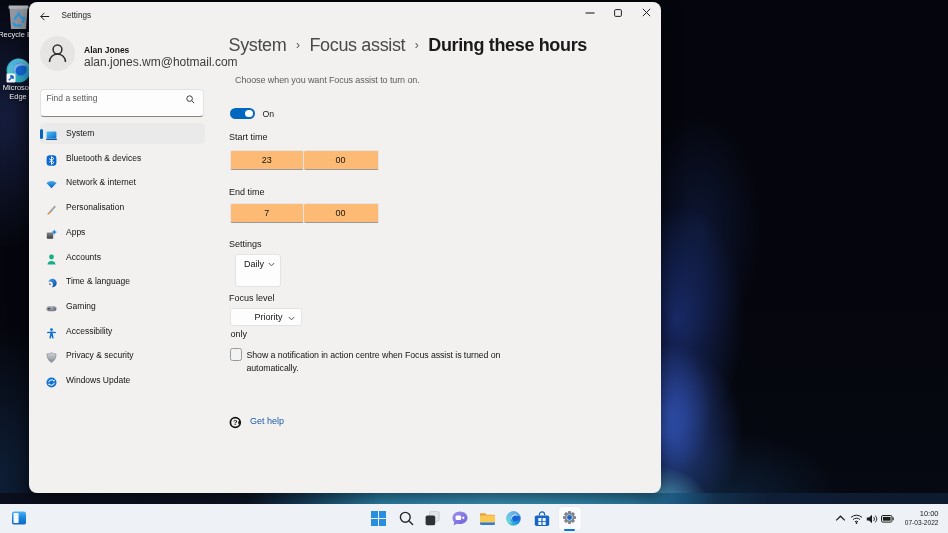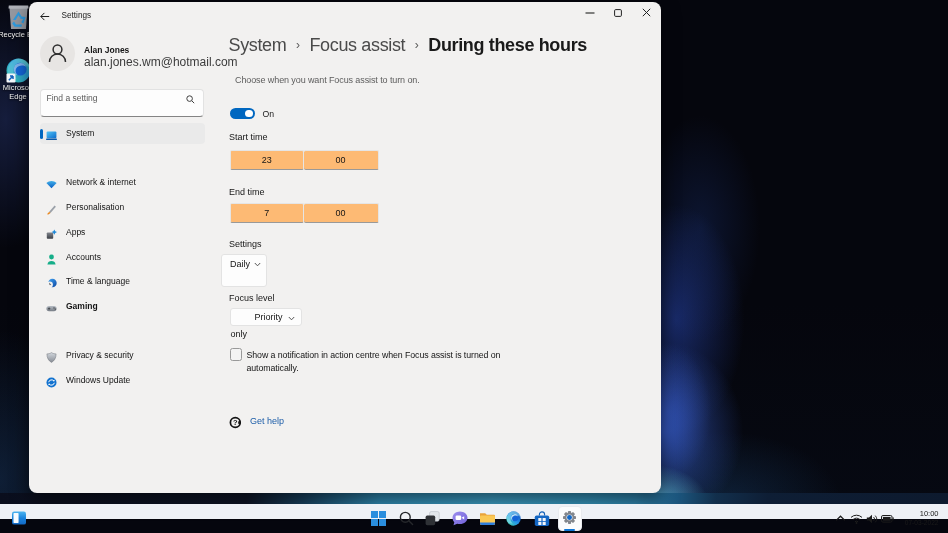--- a/index.html
+++ b/index.html
@@ -140,20 +140,27 @@
             <linearGradient id="gsys" x1="0" y1="0" x2="1" y2="1">
               <stop offset="0" stop-color="#4fc3f7"></stop>
               <stop offset="1" stop-color="#0b6bcb"></stop>
             </linearGradient>
           </defs>
           <rect x="0.6" y="1.6" width="9.8" height="6.6" rx="1" fill="url(#gsys)"></rect>
           <rect x="0" y="8.6" width="11" height="1.4" rx="0.7" fill="#0a58a8"></rect>
         </svg></span>
       <span class="lbl">System</span>
     </div>
+    <div class="nav" style="top:145.7px;">
+      <span class="ic"><svg width="11" height="11" viewBox="0 0 11 11">
+          <rect x="0.6" y="0.3" width="9.8" height="10.4" rx="3.2" fill="#0a69cf"></rect>
+          <path d="M5.5 1.6 V9.4 M5.5 1.6 L7.9 3.6 L3.1 7.4 M3.1 3.6 L7.9 7.4 L5.5 9.4" stroke="#fff" stroke-width="0.9" fill="none"></path>
+        </svg></span>
+      <span class="lbl">Bluetooth &amp; devices</span>
+    </div>
     <div class="nav" style="top:170.4px;">
       <span class="ic"><svg width="11" height="11" viewBox="0 0 11 11">
           <defs>
             <linearGradient id="gnet" x1="0" y1="0" x2="0" y2="1">
               <stop offset="0" stop-color="#41b0e8"></stop>
               <stop offset="1" stop-color="#0a5ec4"></stop>
             </linearGradient>
           </defs>
           <path d="M5.5 9.2 L0.4 4.1 A7.2 7.2 0 0 1 10.6 4.1 Z" fill="url(#gnet)"></path>
         </svg></span>
@@ -193,34 +200,41 @@
               <stop offset="0" stop-color="#42a5f5"></stop>
               <stop offset="1" stop-color="#0d47a1"></stop>
             </linearGradient>
           </defs>
           <circle cx="6.4" cy="5" r="4.3" fill="url(#gtim)"></circle>
           <circle cx="3.7" cy="6.6" r="3.2" fill="#f2f2f2"></circle>
           <path d="M3.7 4.9 V6.6 H5.1" stroke="#555" stroke-width="0.8" fill="none"></path>
         </svg></span>
       <span class="lbl">Time &amp; language</span>
     </div>
-    <div class="nav" style="top:293.9px;font-weight:bold;">
+    <div class="nav" style="top:293.9px;">
       <span class="ic"><svg width="11" height="11" viewBox="0 0 11 11">
           <defs>
             <linearGradient id="ggam" x1="0" y1="0" x2="0" y2="1">
               <stop offset="0" stop-color="#b6bcc4"></stop>
               <stop offset="1" stop-color="#767c85"></stop>
             </linearGradient>
           </defs>
           <rect x="0.4" y="3" width="10.2" height="5.2" rx="2.6" fill="url(#ggam)"></rect>
           <path d="M3.1 4.4 V6.8 M1.9 5.6 H4.3" stroke="#3c4045" stroke-width="0.8"></path>
           <circle cx="8" cy="4.9" r="0.7" fill="#3c4045"></circle>
           <circle cx="9.3" cy="6.1" r="0.7" fill="#3c4045"></circle>
         </svg></span>
       <span class="lbl">Gaming</span>
+    </div>
+    <div class="nav" style="top:318.6px;">
+      <span class="ic"><svg width="11" height="11" viewBox="0 0 11 11">
+          <circle cx="5.5" cy="1.6" r="1.4" fill="#0c6fd4"></circle>
+          <path d="M1 4.1 L5.5 3.4 L10 4.1 L9.7 5.3 L6.6 5.1 L7.7 10.3 L6.3 10.6 L5.5 7.6 L4.7 10.6 L3.3 10.3 L4.4 5.1 L1.3 5.3 Z" fill="#0c6fd4"></path>
+        </svg></span>
+      <span class="lbl">Accessibility</span>
     </div>
     <div class="nav" style="top:343.3px;">
       <span class="ic"><svg width="11" height="11" viewBox="0 0 11 11">
           <defs>
             <linearGradient id="gshd" x1="0" y1="0" x2="0" y2="1">
               <stop offset="0" stop-color="#d3d8de"></stop>
               <stop offset="1" stop-color="#878c94"></stop>
             </linearGradient>
           </defs>
           <path d="M5.5 0.6 C7 1.6 8.6 1.9 10.1 1.9 C10.1 6 8.4 8.9 5.5 10.4 C2.6 8.9 0.9 6 0.9 1.9 C2.4 1.9 4 1.6 5.5 0.6 Z" fill="url(#gshd)" stroke="#70757c" stroke-width="0.5"></path>
@@ -248,21 +262,21 @@
 
     <div class="flabel" style="top:129.5px;">Start time</div>
     <div class="tbox" style="left:201px; top:147.5px; width:73.5px; height:20.5px; line-height:19px;">23</div>
     <div class="tbox" style="left:274.5px; top:147.5px; width:75px; height:20.5px; line-height:19px; border-left:none;">00</div>
 
     <div class="flabel" style="top:184.5px;">End time</div>
     <div class="tbox" style="left:201px; top:200.5px; width:73.5px; height:20px; line-height:18.5px;">7</div>
     <div class="tbox" style="left:274.5px; top:200.5px; width:75px; height:20px; line-height:18.5px; border-left:none;">00</div>
 
     <div class="flabel" style="top:237px;">Settings</div>
-    <div class="drop" style="left:192px; top:252px; width:46px; height:33px; line-height:18px;"><span style="padding-left:8px;">Daily</span><svg style="position:absolute; right:5.5px; top:7px;" width="7" height="5" viewBox="0 0 7 5">
+    <div class="drop" style="left:206px; top:252px; width:46px; height:33px; line-height:18px;"><span style="padding-left:8px;">Daily</span><svg style="position:absolute; right:5.5px; top:7px;" width="7" height="5" viewBox="0 0 7 5">
         <path d="M0.8 1 L3.5 3.8 L6.2 1" stroke="#4c4c4c" stroke-width="0.95" fill="none"></path>
       </svg></div>
 
     <div class="flabel" style="top:290.5px;">Focus level</div>
     <div class="drop" style="left:200.5px; top:306px; width:72px; height:18px; line-height:17px;"><span style="padding-left:24px;">Priority only</span><svg style="position:absolute; right:6px; top:6.5px;" width="7" height="5" viewBox="0 0 7 5">
         <path d="M0.8 1 L3.5 3.8 L6.2 1" stroke="#4c4c4c" stroke-width="0.95" fill="none"></path>
       </svg></div>
 
     <div id="cbx" class="abs"></div>
     <div id="cbtext" class="abs">Show a notification in action centre when Focus assist is turned on<br>automatically.</div>
@@ -270,21 +284,21 @@
     <div class="abs" style="left:200px; top:413px; width:13px; height:13px;">
       <svg width="13" height="13" viewBox="0 0 13 13">
         <circle cx="6.3" cy="6.5" r="4.9" fill="none" stroke="#141414" stroke-width="1.7"></circle>
         <rect x="9.2" y="4.9" width="2.6" height="3.4" rx="1.2" fill="#141414"></rect>
         <text x="6.4" y="9.2" font-size="7.5" text-anchor="middle" fill="#141414" font-weight="bold" font-family="Liberation Sans">?</text>
       </svg>
     </div>
     <div id="gethelp" class="abs">Get help</div>
   </div>
 
-  <div class="abs" id="taskbar" style="left:0; top:504px; width:948px; height:15px; background:#eef1f6;">
+  <div class="abs" id="taskbar" style="left:0; top:504px; width:948px; height:29px; background:#eef1f6;">
 
     <svg class="abs" style="left:10.5px; top:7px;" width="16" height="14" viewBox="0 0 17 16">
       <defs>
         <linearGradient id="gwid" x1="0" y1="0" x2="0" y2="1">
           <stop offset="0" stop-color="#4db5f0"></stop>
           <stop offset="0.5" stop-color="#1b84dd"></stop>
           <stop offset="1" stop-color="#1268c4"></stop>
         </linearGradient>
       </defs>
       <rect x="0.5" y="0.5" width="16" height="15" rx="2.5" fill="url(#gwid)"></rect>

